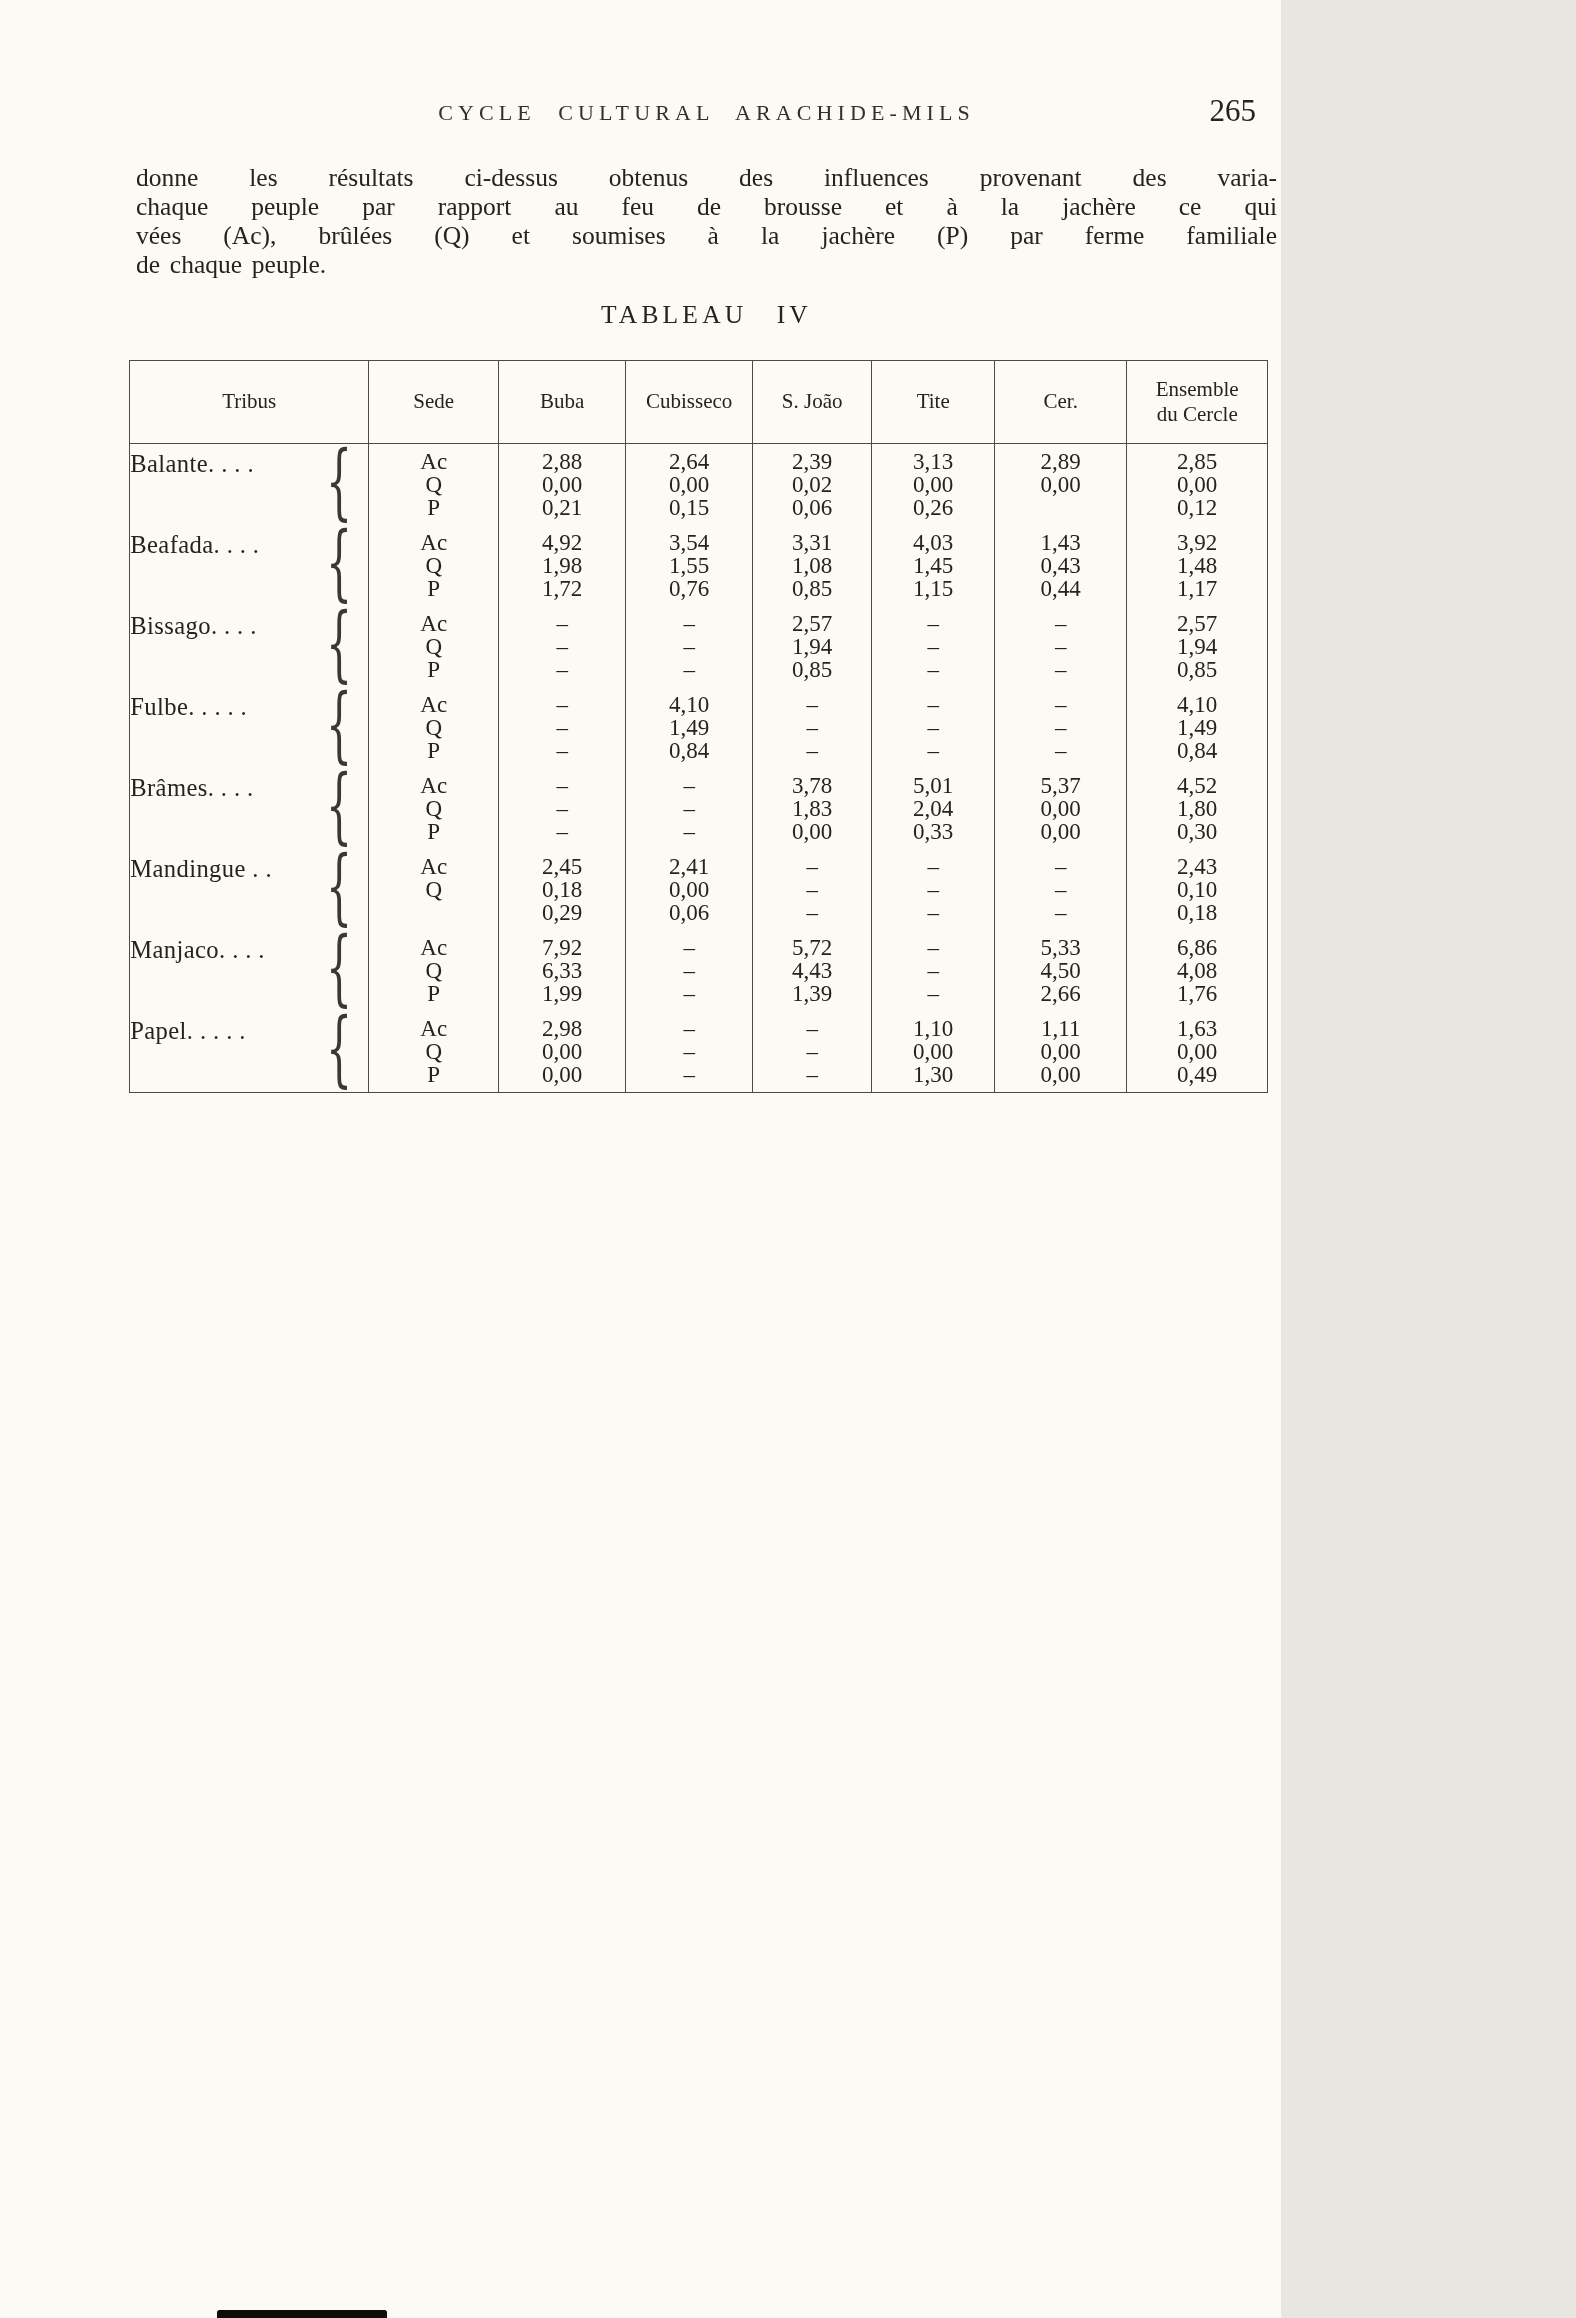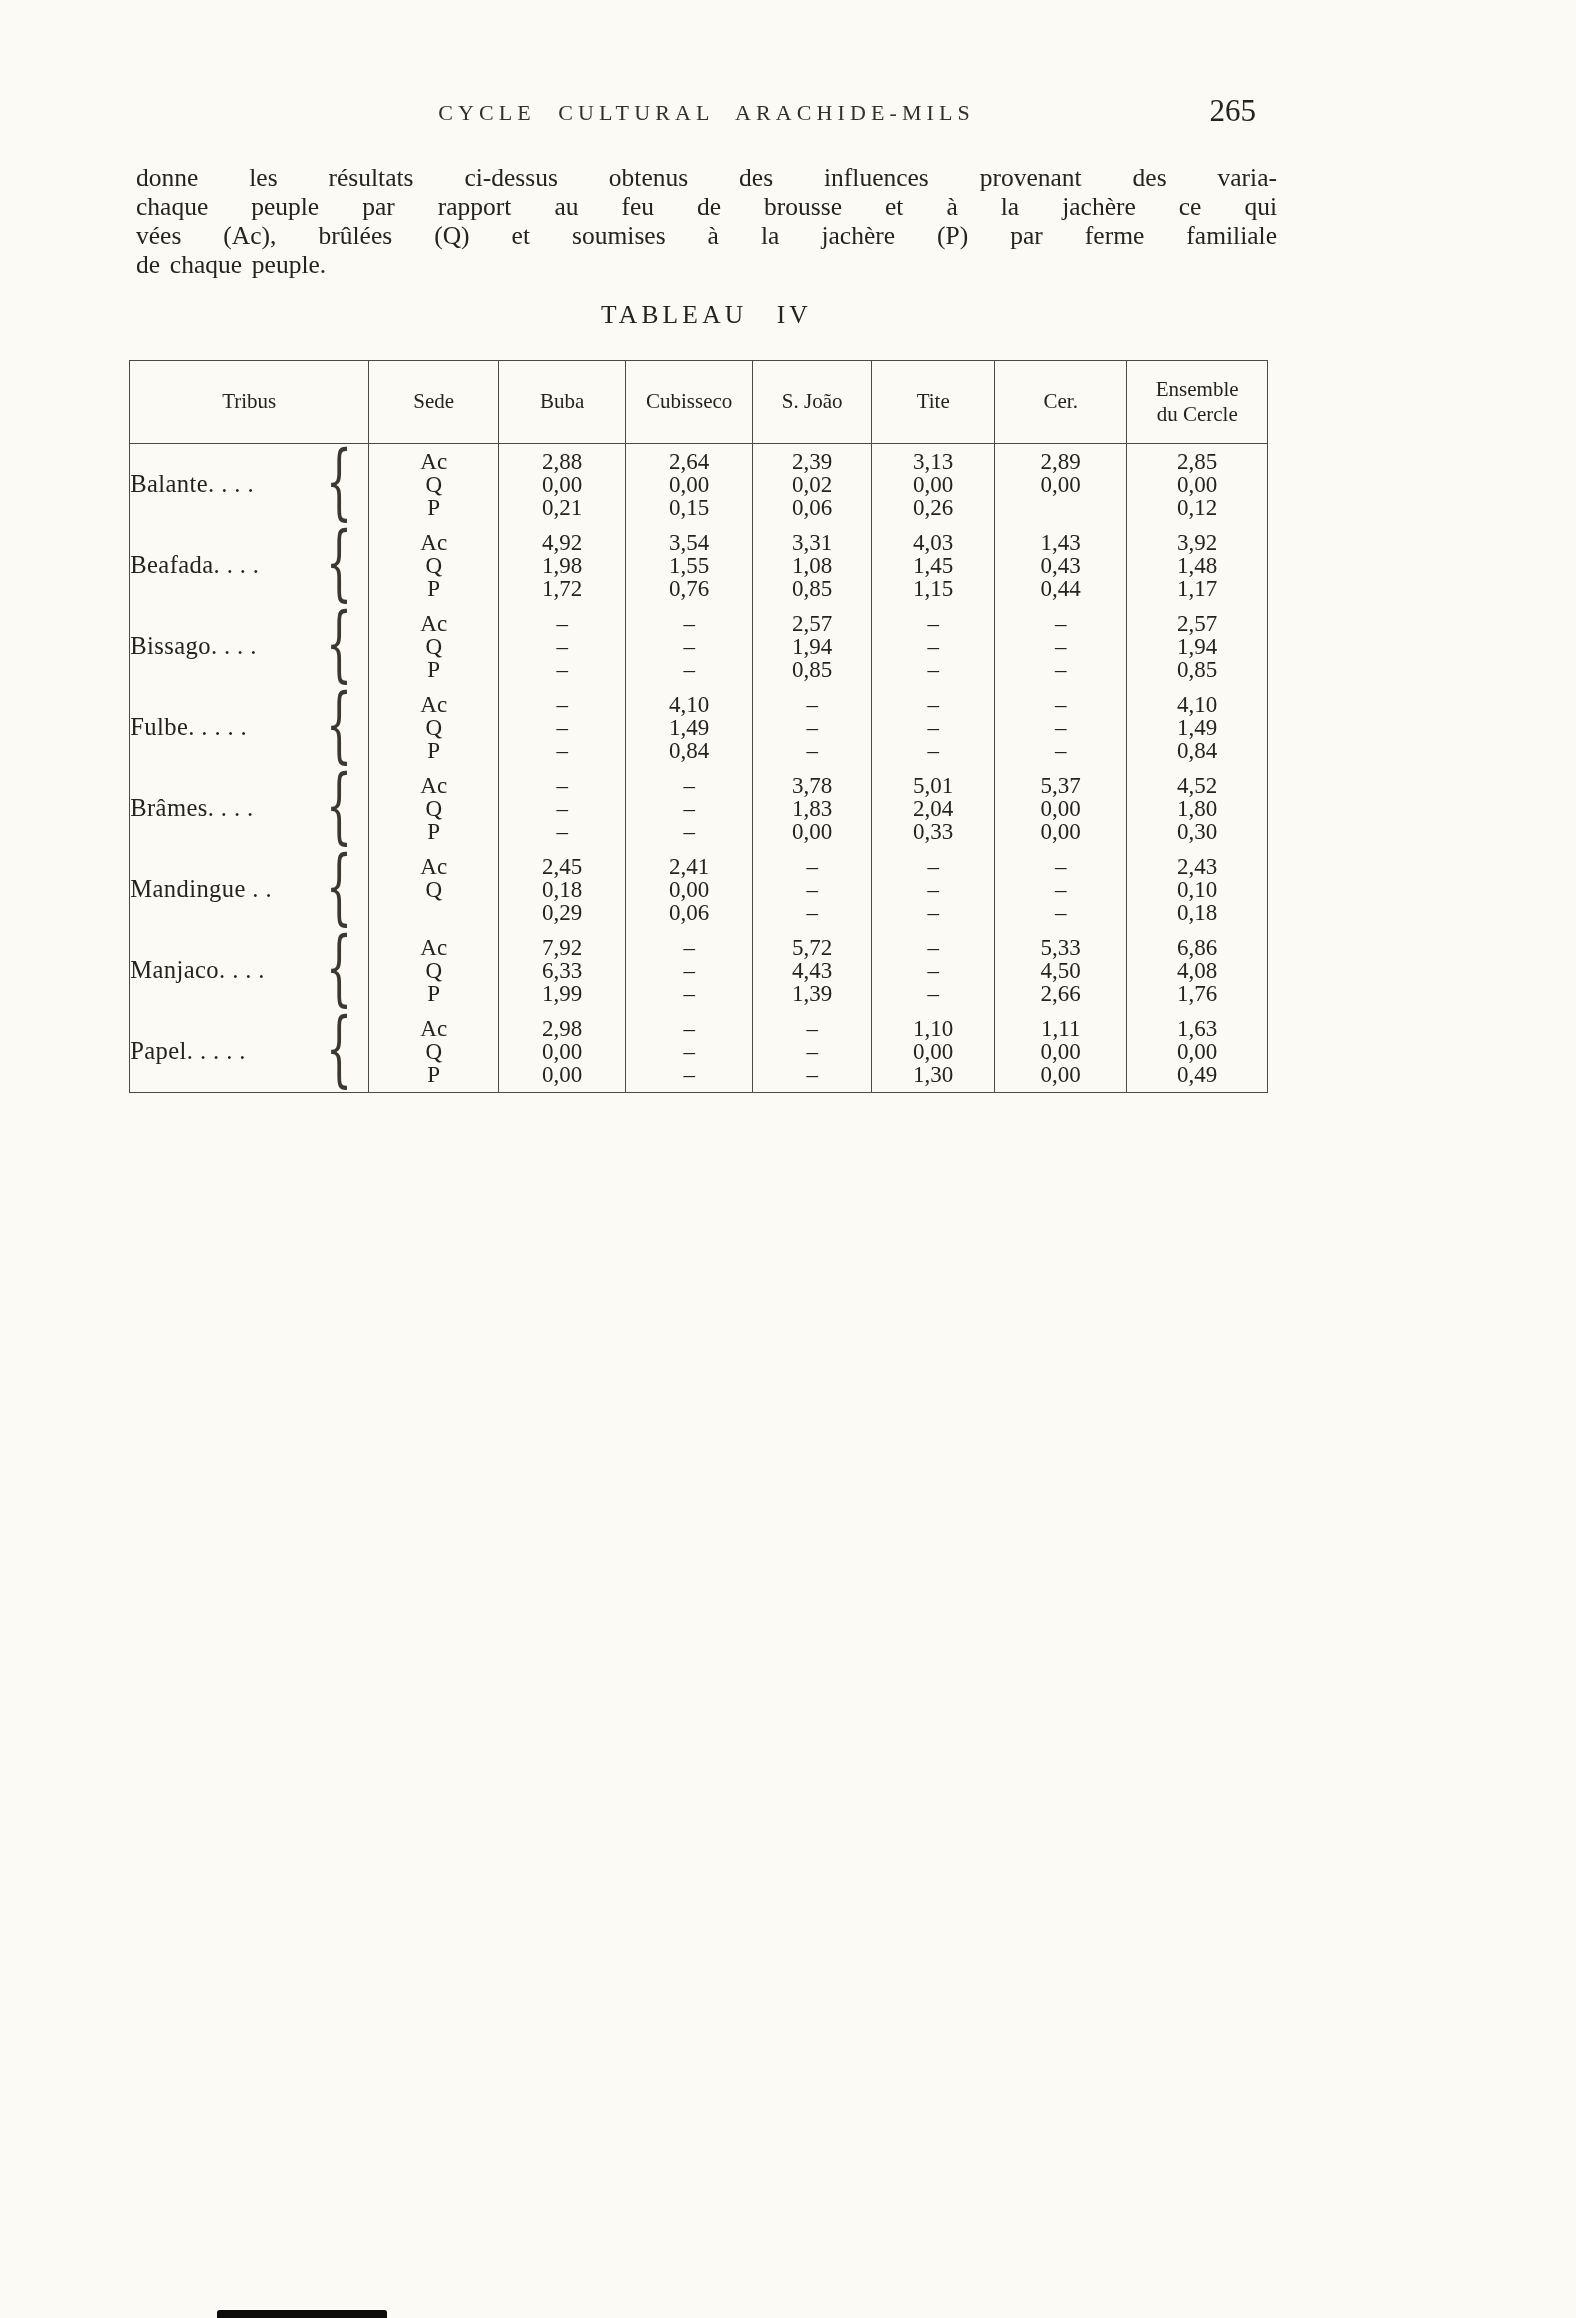--- a/index.html
+++ b/index.html
@@ -4,21 +4,21 @@
 <style>
   :root{
     --page-background:#fbfaf5;
     --ink:#26231e;
     --table-line:#4d4a41;
   }
   *{margin:0;padding:0;box-sizing:border-box;}
   html,body{background:#e8e6e0;}
   .page{
     position:relative;
-    width:1576px;height:2319px;
+    width:1281px;height:2319px;
     background:var(--page-background);
     overflow:hidden;
     font-family:"Liberation Serif","DejaVu Serif",serif;
     color:var(--ink);
   }
   .content{position:absolute;left:136px;top:100px;width:1141px;}
 
   
   .running-head{position:relative;height:37px;}
   .head-title{
@@ -59,21 +59,21 @@
   .t-row  > *:not(:first-child){border-left:1.7px solid var(--table-line);}
   .t-head{border-bottom:1.7px solid var(--table-line);height:83px;}
   .th{
     display:flex;align-items:center;justify-content:center;
     text-align:center;font-size:21px;line-height:24.6px;
     white-space:pre-line;padding:0 5.1px;
   }
   .t-row .cell{padding:6px 0;}
   .sub{height:23px;line-height:23px;font-size:23px;text-align:center;}
   .tribe-cell{
-    position:relative;display:flex;align-items:center;
+    position:relative;display:flex;align-items:flex-start;
     padding-left:18.7px;
   }
   .tribe-name{font-size:24.6px;letter-spacing:0.4px;}
   .brace{
     position:absolute;right:3.4px;top:50%;
     transform:translateY(-52%) scaleX(0.5);
     font-size:82px;line-height:1;color:#3c382f;
     font-family:"DejaVu Serif",serif;
   }
 

